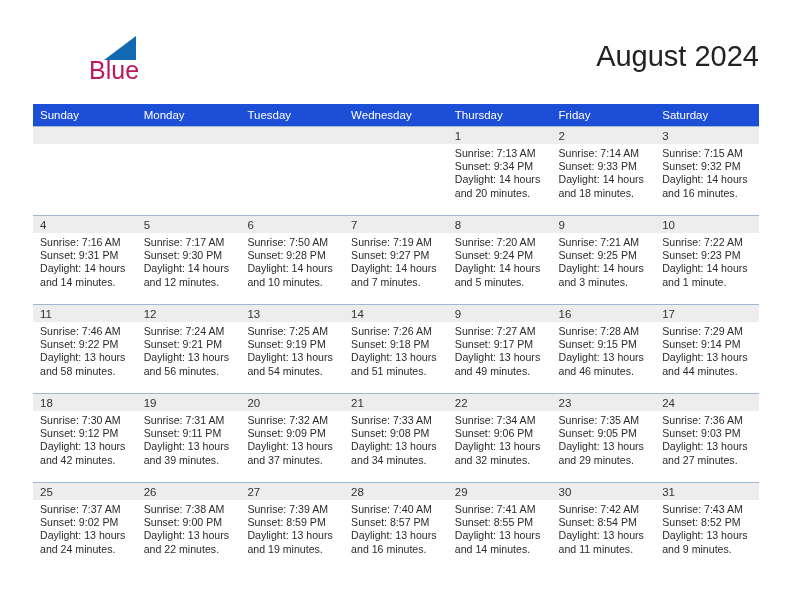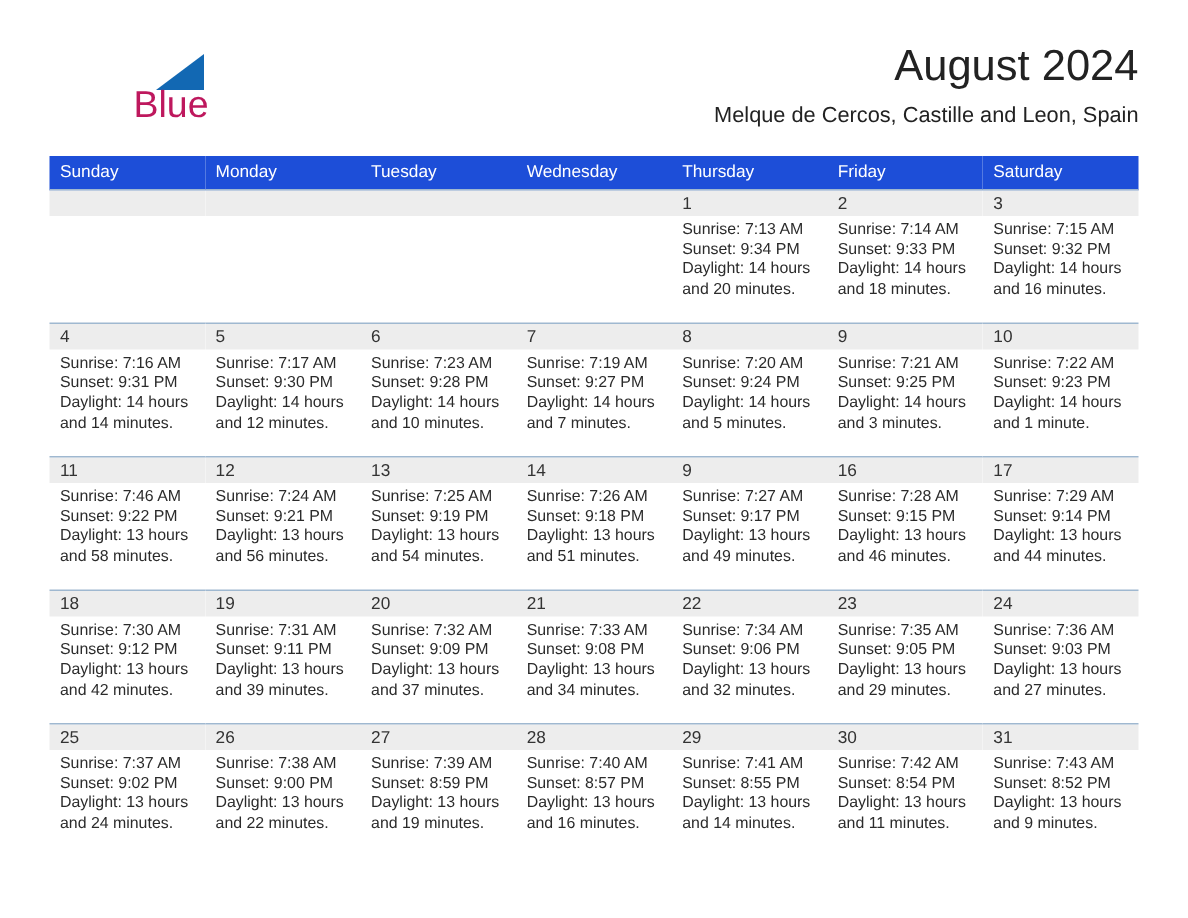--- a/index.html
+++ b/index.html
@@ -45,21 +45,21 @@
     position: absolute;
     left: 56px; top: 24px;
     font-size: 25px;
     color: #be185d;
     line-height: 1;
     white-space: nowrap;
   }
 
   .title-wrap {
     position: absolute;
-    right: 0; top: 0;
+    right: 0; top: 12px;
     text-align: right;
     width: 520px;
   }
   .cal-title {
     font-size: 29px;
     color: #222222;
     line-height: 1.15;
     white-space: nowrap;
   }
   .cal-subtitle {
@@ -122,21 +122,20 @@
       <span class="brand-tri">
         <svg width="32" height="24" viewBox="0 0 32 24" xmlns="http://www.w3.org/2000/svg">
           <polygon points="0,24 32,24 32,0" fill="#1268b3"></polygon>
         </svg>
       </span>
       <span class="brand-blue">Blue</span>
     </div>
 
     <div class="title-wrap">
       <div class="cal-title">August 2024</div>
-      <div class="cal-subtitle">Melque de Cercos, Castille and Leon, Spain</div>
     </div>
 
   </div>
 
   <table class="cal">
     <thead>
       <tr>
         <th>Sunday</th>
         <th>Monday</th>
         <th>Tuesday</th>
@@ -203,21 +202,21 @@
             <div class="cell-body">
               <div>Sunrise: 7:17 AM</div>
               <div>Sunset: 9:30 PM</div>
               <div>Daylight: 14 hours</div>
               <div>and 12 minutes.</div>
             </div>
           </td>
           <td>
             <div class="daynum-bar">6</div>
             <div class="cell-body">
-              <div>Sunrise: 7:23 AM</div>
+              <div>Sunrise: 7:50 AM</div>
               <div>Sunset: 9:28 PM</div>
               <div>Daylight: 14 hours</div>
               <div>and 10 minutes.</div>
             </div>
           </td>
           <td>
             <div class="daynum-bar">7</div>
             <div class="cell-body">
               <div>Sunrise: 7:19 AM</div>
               <div>Sunset: 9:27 PM</div>

